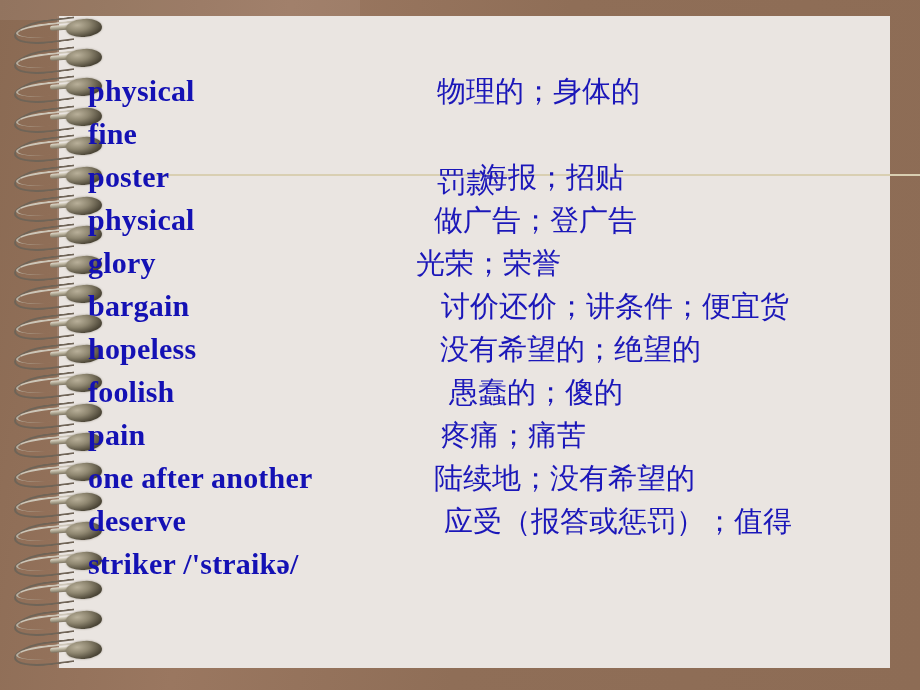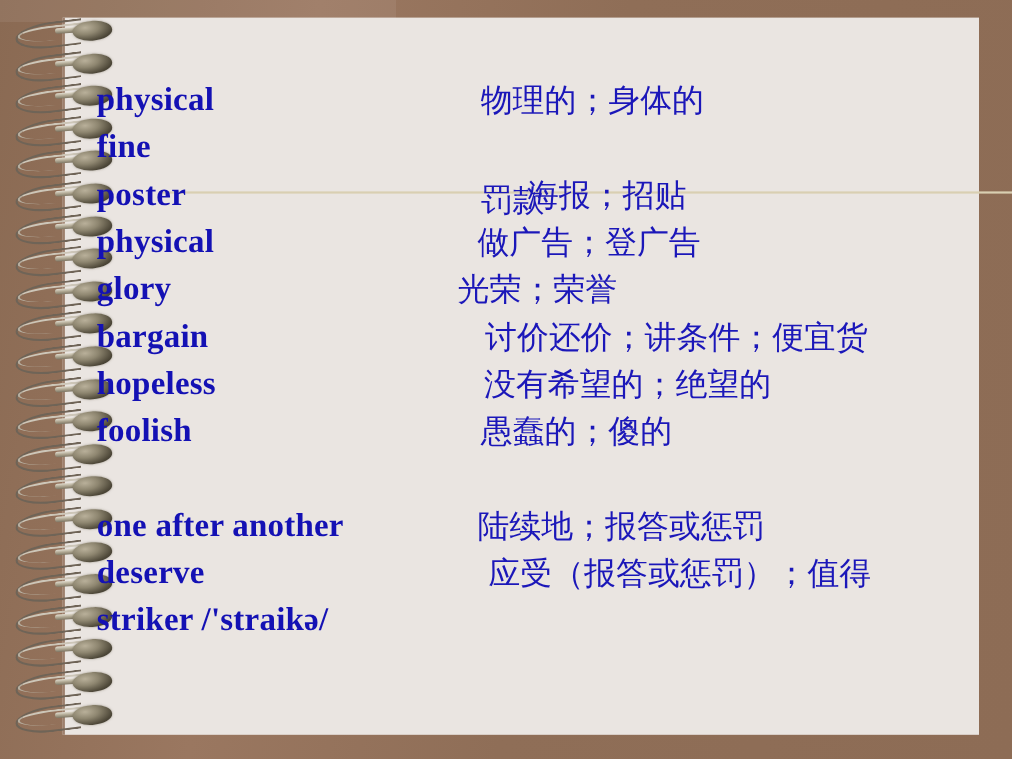--- a/index.html
+++ b/index.html
@@ -315,25 +315,29 @@
       <div class="row" style="top: 287px;">
         <div class="en">bargain</div>
         <div class="zh" style="left: 441px;">讨价还价；讲条件；便宜货</div>
       </div>
       <div class="row" style="top: 330px;">
         <div class="en">hopeless</div>
         <div class="zh" style="left: 440px;">没有希望的；绝望的</div>
       </div>
       <div class="row" style="top: 373px;">
         <div class="en">foolish</div>
-        <div class="zh" style="left: 437px;">愚蠢的；傻的</div>
+        <div class="zh" style="left: 449px;">愚蠢的；傻的</div>
+      </div>
+      <div class="row" style="top: 416px;">
+        <div class="en">pain</div>
+        <div class="zh" style="left: 441px;">疼痛；痛苦</div>
       </div>
       <div class="row" style="top: 459px;">
         <div class="en">one after another</div>
-        <div class="zh" style="left: 434px;">陆续地；报答或惩罚</div>
+        <div class="zh" style="left: 434px;">陆续地；没有希望的</div>
       </div>
       <div class="row" style="top: 502px;">
         <div class="en">deserve</div>
         <div class="zh" style="left: 444px;">应受（报答或惩罚）；值得</div>
       </div>
       <div class="row" style="top: 545px;">
         <div class="en">striker  /'straikə/</div>
       </div>
     </div>
 

